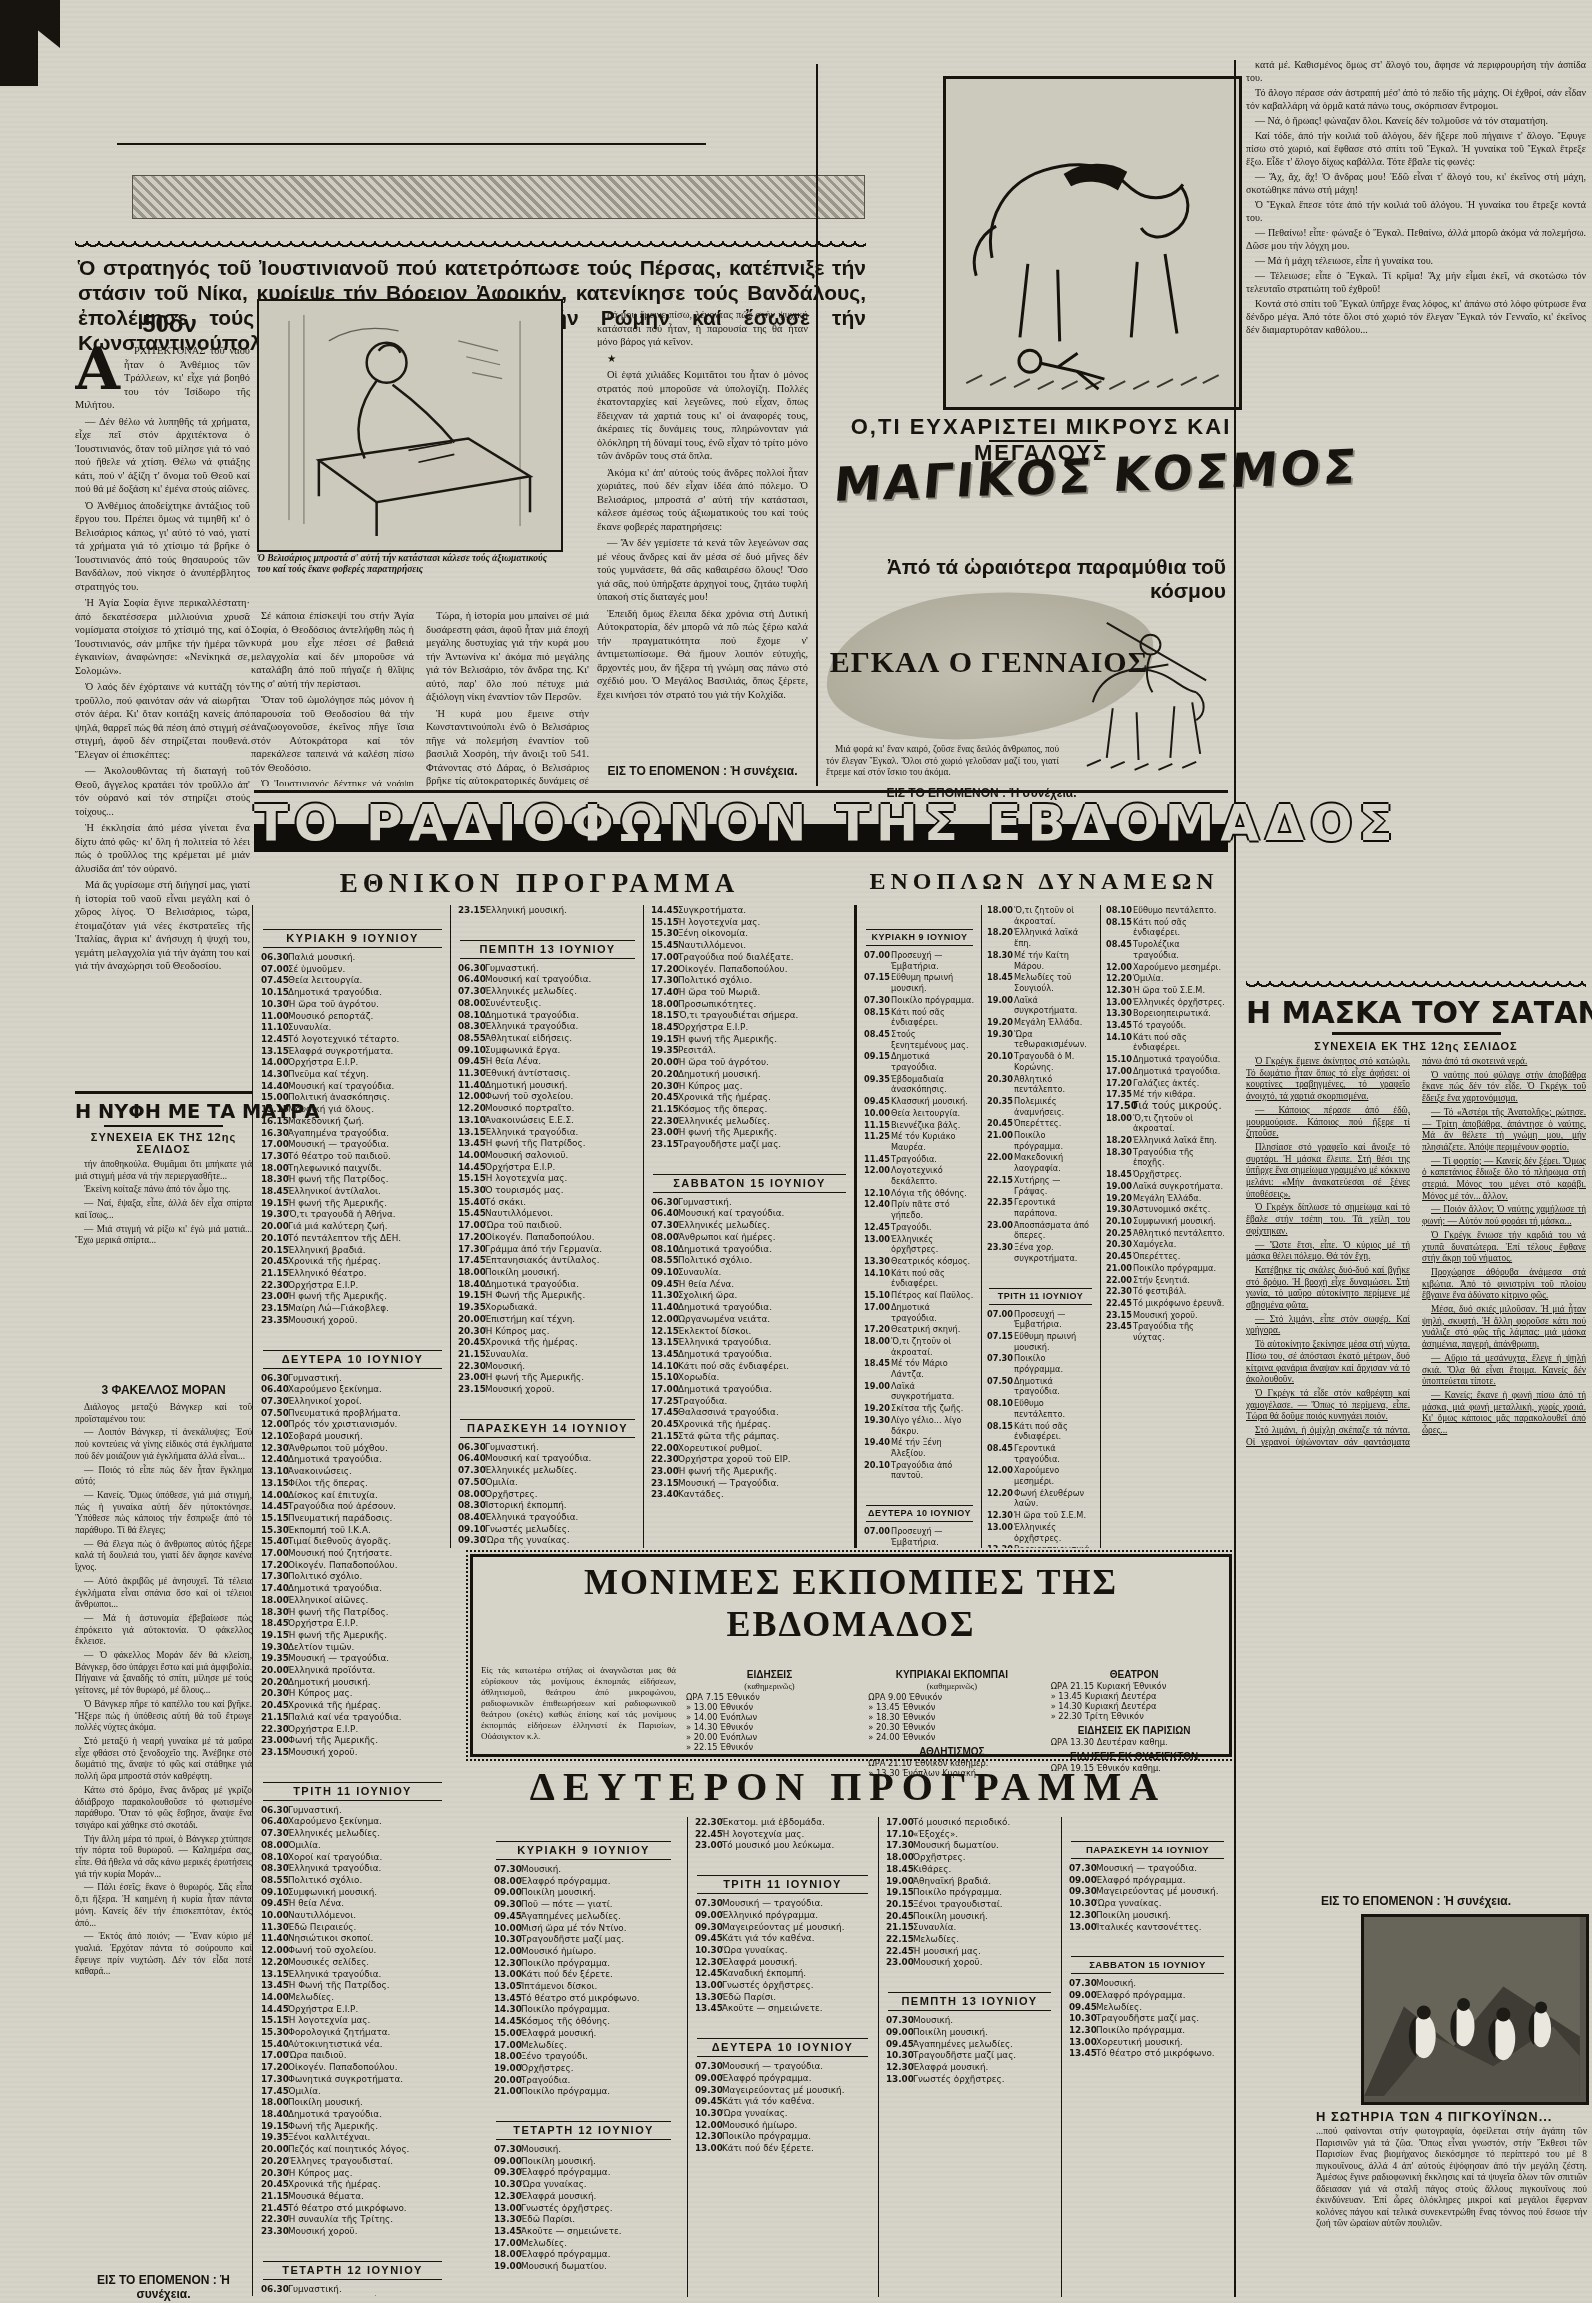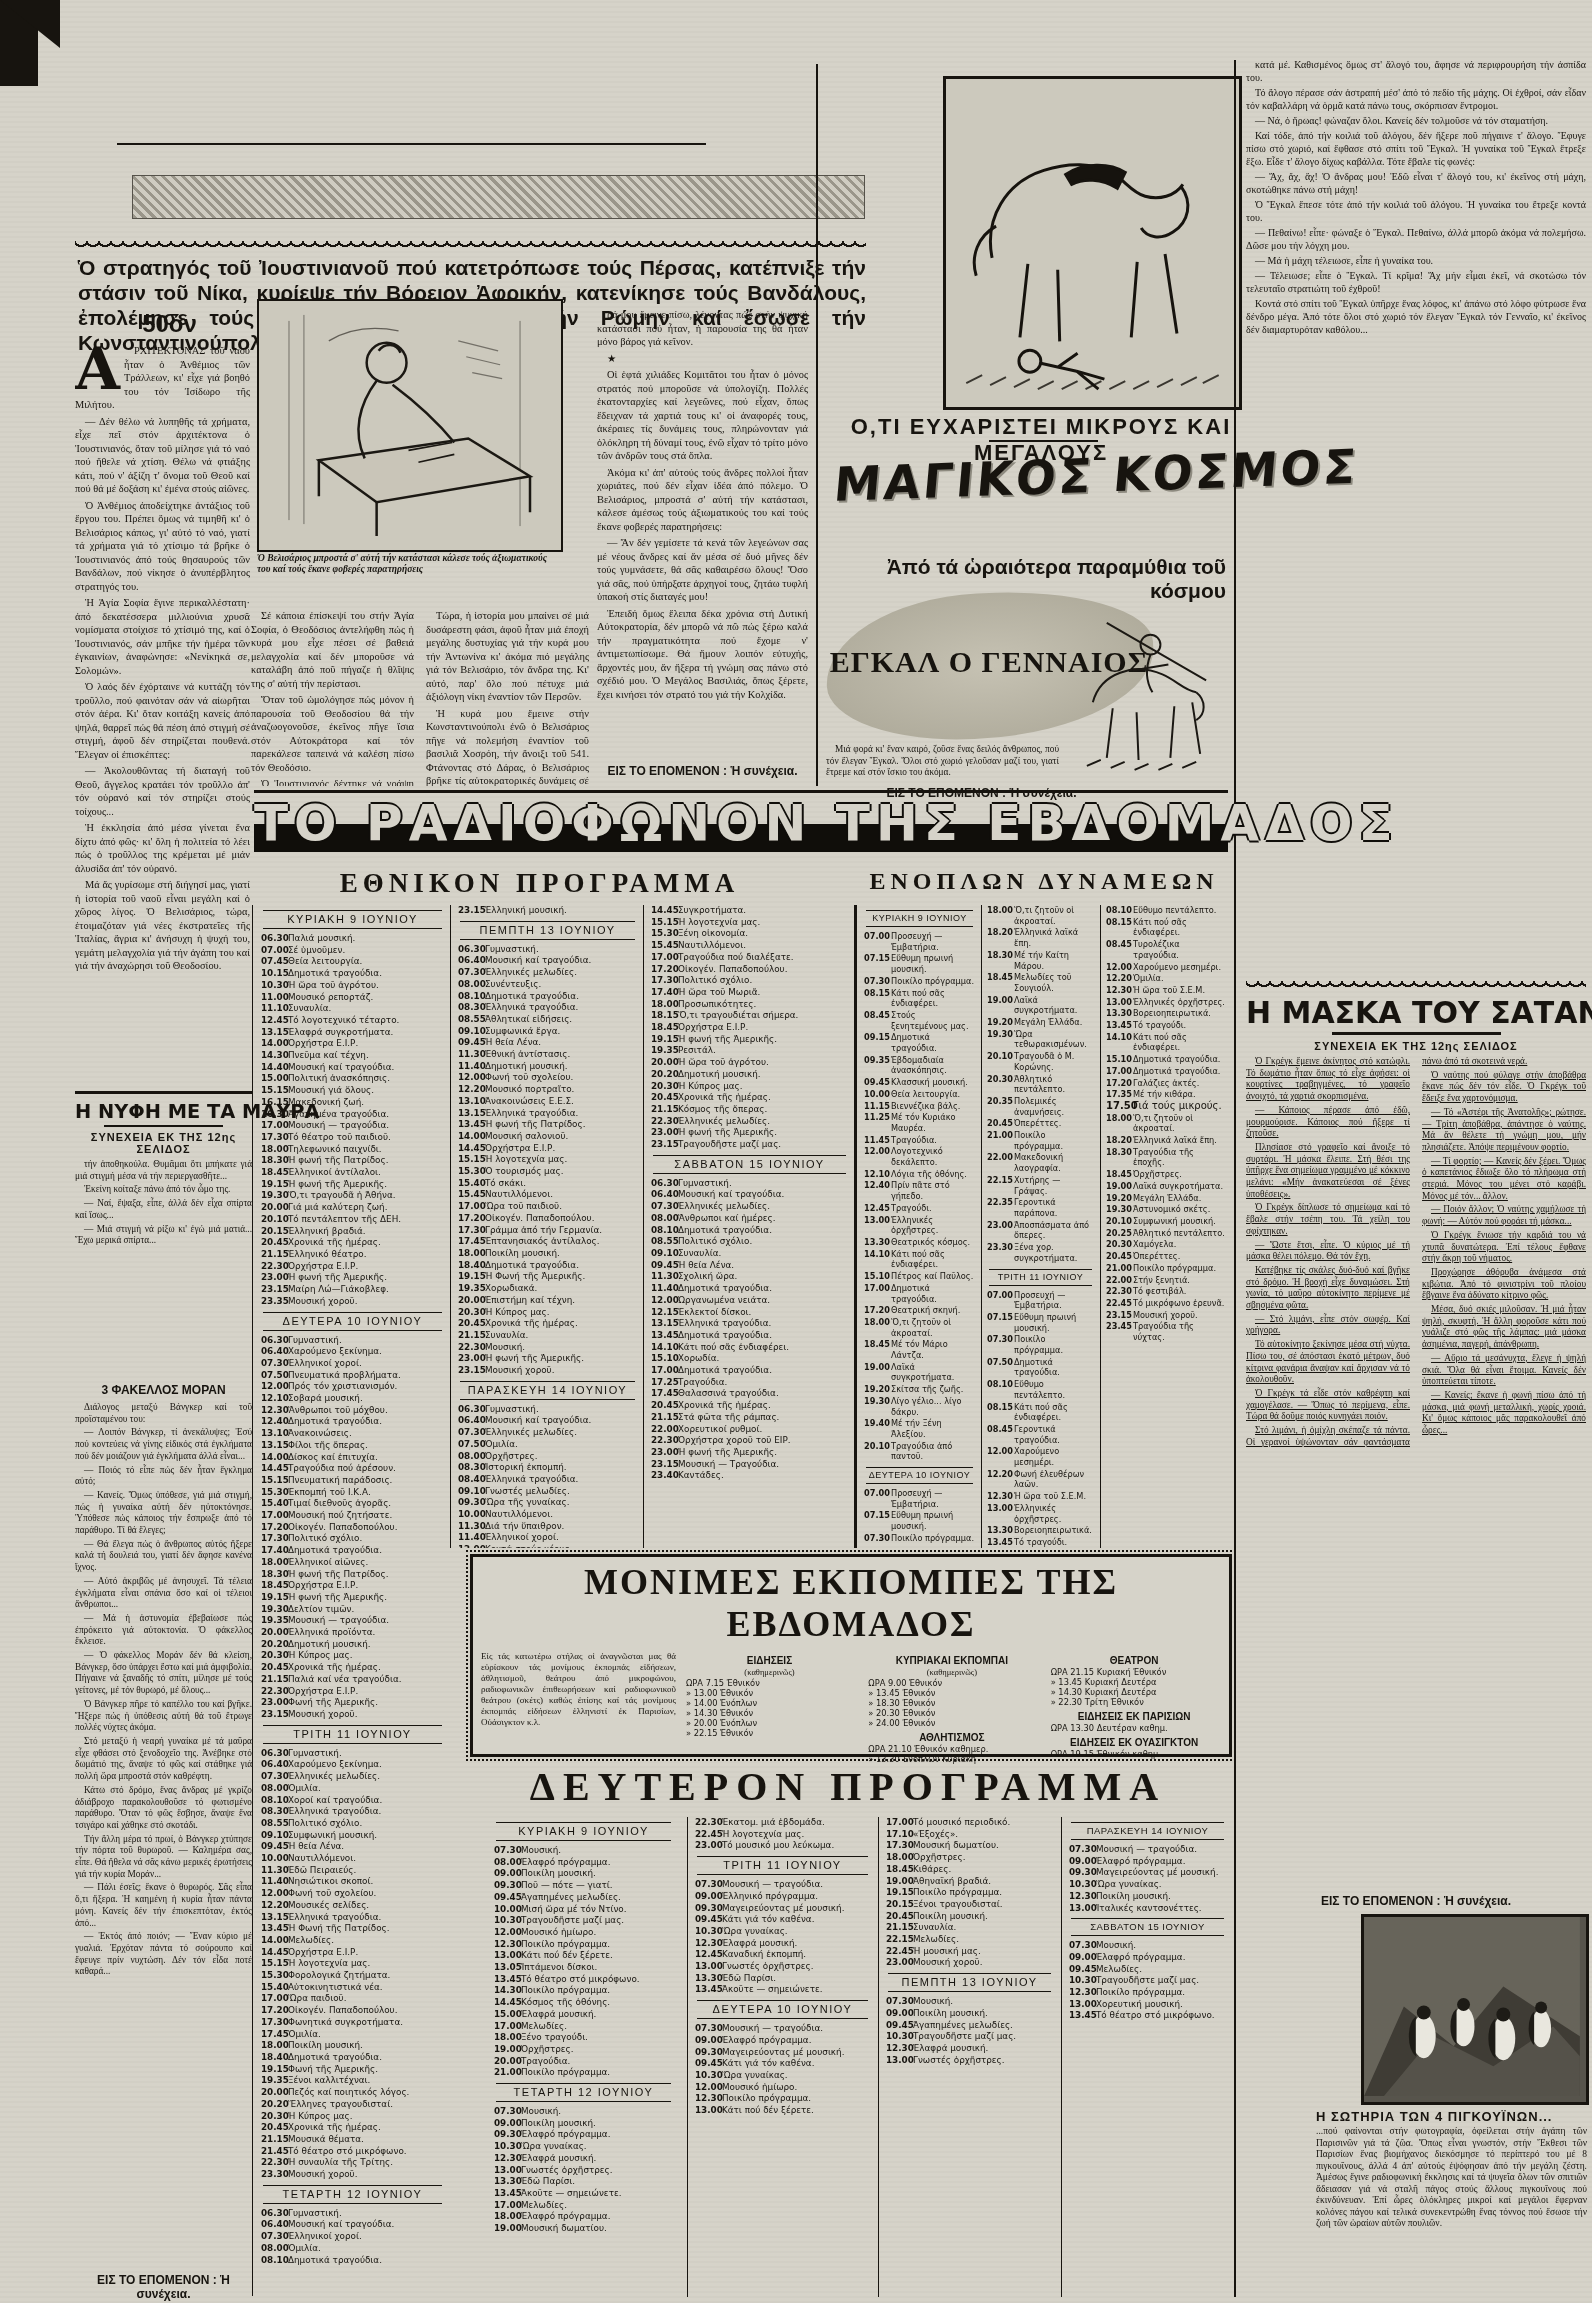--- a/index.html
+++ b/index.html
@@ -34,29 +34,29 @@
     border-radius:48% 52% 55% 45%/60% 40% 58% 42%;transform:rotate(-3deg);}
   .storytitle{position:absolute;left:-6px;top:52px;width:338px;text-align:center;
     font-family:"Liberation Serif",serif;font-weight:900;font-size:30px;letter-spacing:1px;}
   
   .radioband{position:absolute;left:0;top:26px;right:0;height:28px;background:#100e0a;}
   .radiotext{position:absolute;left:0;right:0;top:-4px;text-align:center;font-family:"DejaVu Sans",sans-serif;
     font-weight:700;font-size:50px;letter-spacing:6px;color:#d6d3c9;
     text-shadow:2px 0 0 #100e0a,-2px 0 0 #100e0a,0 2px 0 #100e0a,0 -2px 0 #100e0a;white-space:nowrap;}
   .progh{font-family:"Liberation Serif",serif;font-weight:700;font-size:27px;letter-spacing:5px;text-align:center;white-space:nowrap;}
   .col{overflow:hidden;}
-  .dayh{font-family:"Liberation Sans",sans-serif;font-weight:400;font-size:11px;letter-spacing:1.5px;text-align:center;
-    margin:5px 2px 4px;padding:2px 0 3px;border-top:1.5px solid #17140f;border-bottom:1.5px solid #17140f;white-space:nowrap;}
+  .dayh{font-family:"Liberation Sans",sans-serif;font-weight:700;font-size:11px;letter-spacing:1.5px;text-align:center;
+    margin:24px 2px 4px;padding:2px 0 3px;border-top:1.5px solid #17140f;border-bottom:1.5px solid #17140f;white-space:nowrap;}
   .dayh:empty{display:none;margin:0;padding:0;border:none;}
   .row{display:flex;font-family:"DejaVu Sans",sans-serif;font-size:8.8px;line-height:10.7px;margin-bottom:1px;}
   .rt{width:27px;flex:none;font-weight:700;}
   .rn{flex:1;}
   
   .monbox{border:3px solid #17140f;outline:2px dotted #17140f;outline-offset:2px;background:#d6d3c9;}
-  .montitle{font-family:"Liberation Serif",serif;font-weight:900;font-size:36px;letter-spacing:2px;text-align:center;margin:4px 0 4px;}
+  .montitle{font-family:"Liberation Serif",serif;font-weight:900;font-size:36px;letter-spacing:2px;text-align:center;margin:4px 0 18px;}
   .monintro{font-size:9px;line-height:11px;text-align:justify;}
   .monh{font-family:"Liberation Sans",sans-serif;font-weight:700;font-size:10px;text-align:center;margin:4px 0 1px;}
   .monsub{font-size:8.5px;text-align:center;margin-bottom:1px;}
   .monsub:empty{display:none;}
   .monrow{font-family:"DejaVu Sans",sans-serif;font-size:8.3px;line-height:10px;}
   .defth{font-family:"Liberation Serif",serif;font-weight:700;font-size:40px;letter-spacing:8px;text-align:center;white-space:nowrap;}
   
   .serialh{font-family:"DejaVu Sans",sans-serif;font-weight:900;white-space:nowrap;}
   .conth{font-family:"Liberation Sans",sans-serif;font-weight:700;font-size:11px;letter-spacing:1px;text-align:center;margin:4px 0;}
   .serialtxt{font-size:9.3px;line-height:11.7px;text-align:justify;overflow:hidden;}

